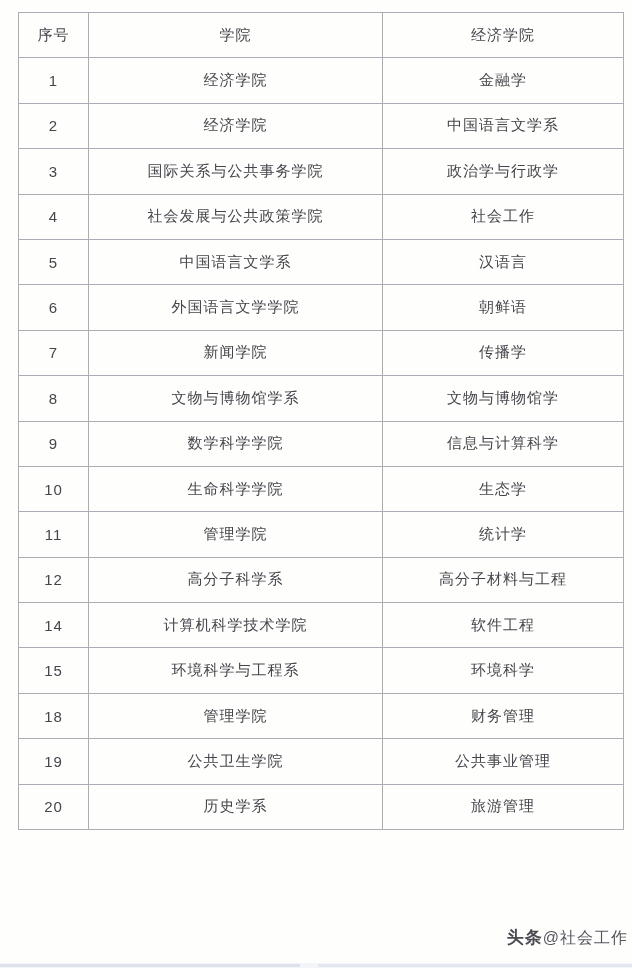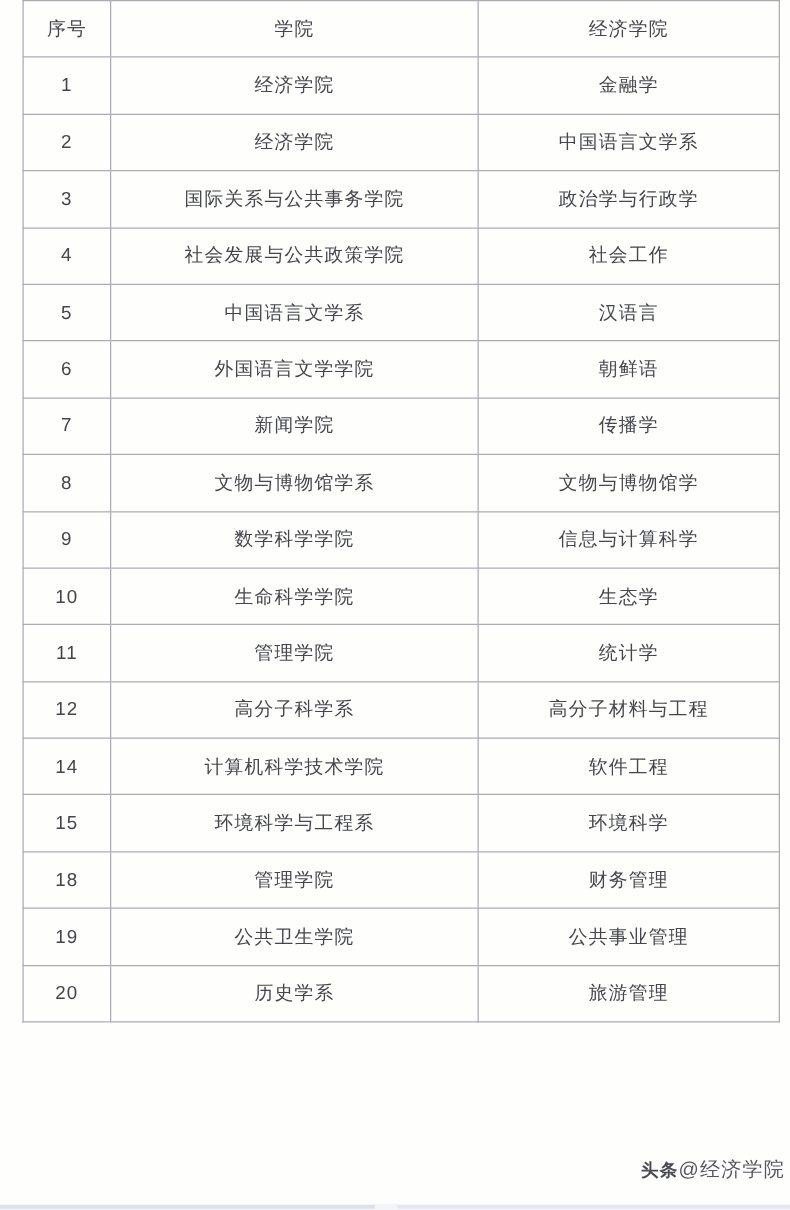--- a/index.html
+++ b/index.html
@@ -12,21 +12,21 @@
     font-family: "Liberation Sans", "DejaVu Sans", sans-serif;
   }
   .page {
     position: relative;
     width: 632px;
     height: 968px;
   }
   .table-wrap {
     position: absolute;
     left: 18px;
-    top: 0;
+    top: 12px;
   }
   table.majors {
     border-collapse: collapse;
     table-layout: fixed;
     width: 605px;
   }
   table.majors col.c-no      { width: 70px;  }
   table.majors col.c-college { width: 294px; }
   table.majors col.c-major   { width: 241px; }
   table.majors th,
@@ -55,21 +55,21 @@
     color: #56575d;
     white-space: nowrap;
     letter-spacing: 1px;
     text-shadow:
       0 2px 0 rgba(255,255,255,0.85),
       2px 0 0 rgba(255,255,255,0.55),
       -1px 1px 0 rgba(255,255,255,0.45);
   }
   .watermark .wm-logo {
     font-weight: 700;
-    font-size: 14px;
+    font-size: 17px;
     color: #4a4b50;
     text-shadow:
       0 2px 0 rgba(255,255,255,0.9),
       2px -1px 0 rgba(255,255,255,0.7),
       -2px 1px 0 rgba(255,255,255,0.5);
   }
   
   .bottom-strip {
     position: absolute;
     left: 0;
@@ -189,20 +189,20 @@
           </tr>
           <tr>
             <td>20</td>
             <td>历史学系</td>
             <td>旅游管理</td>
           </tr>
         </tbody>
     </table>
   </div>
 
-  <div class="watermark"><span class="wm-logo">头条</span><span>@经济学院</span></div>
+  <div class="watermark"><span class="wm-logo">头条</span><span>@社会工作</span></div>
 
   <div class="bottom-strip">
     <div class="seg1"></div>
     <div class="seg2"></div>
   </div>
 
 </div>
 
 </body></html>

